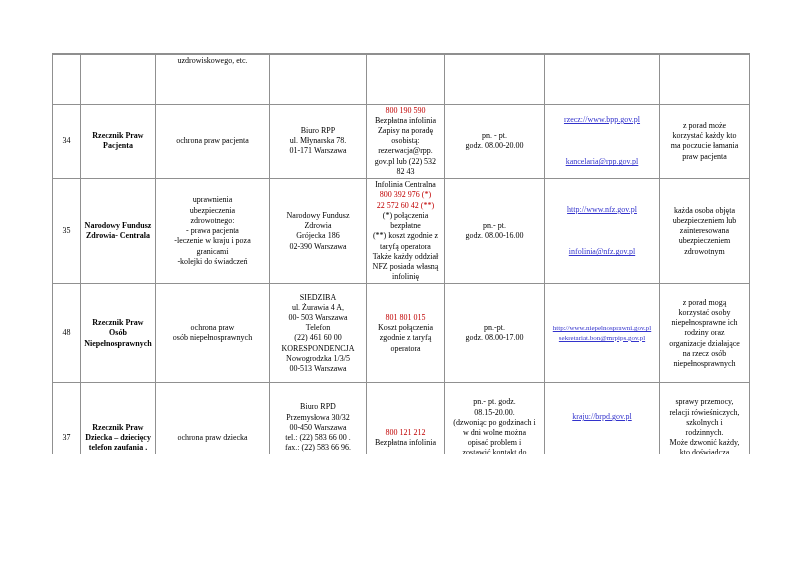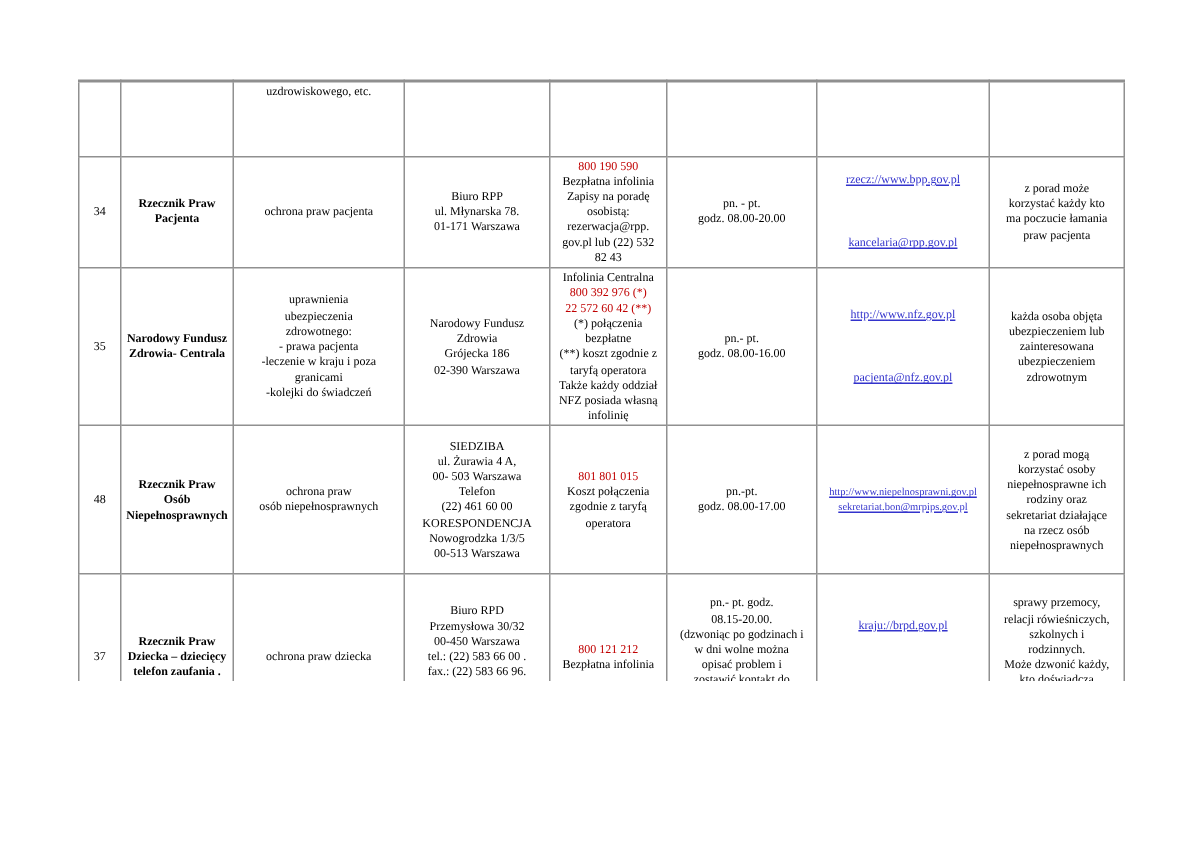--- a/index.html
+++ b/index.html
@@ -126,21 +126,21 @@
 Także każdy oddział
 NFZ posiada własną
 infolinię</span>
       </td>
       <td>
             <span class="pre">pn.- pt.
 godz. 08.00-16.00</span>
           </td>
       <td class="links">
         <a class="lnk">http://www.nfz.gov.pl</a>
-        <a class="lnk">pacjenta@nfz.gov.pl</a>
+        <a class="lnk">infolinia@nfz.gov.pl</a>
       </td>
       <td>
             <span class="pre">każda osoba objęta
 ubezpieczeniem lub
 zainteresowana
 ubezpieczeniem
 zdrowotnym</span>
           </td>
     </tr>
 
@@ -177,21 +177,21 @@
           </td>
       <td class="links">
         <a class="lnk">http://www.niepelnosprawni.gov.pl</a>
         <a class="lnk">sekretariat.bon@mrpips.gov.pl</a>
       </td>
       <td>
             <span class="pre">z porad mogą
 korzystać osoby
 niepełnosprawne ich
 rodziny oraz
-sekretariat działające
+organizacje działające
 na rzecz osób
 niepełnosprawnych</span>
           </td>
     </tr>
 
 
     <tr class="r37">
       <td><span>37</span></td>
       <td>
             <span class="pre name">Rzecznik Praw

